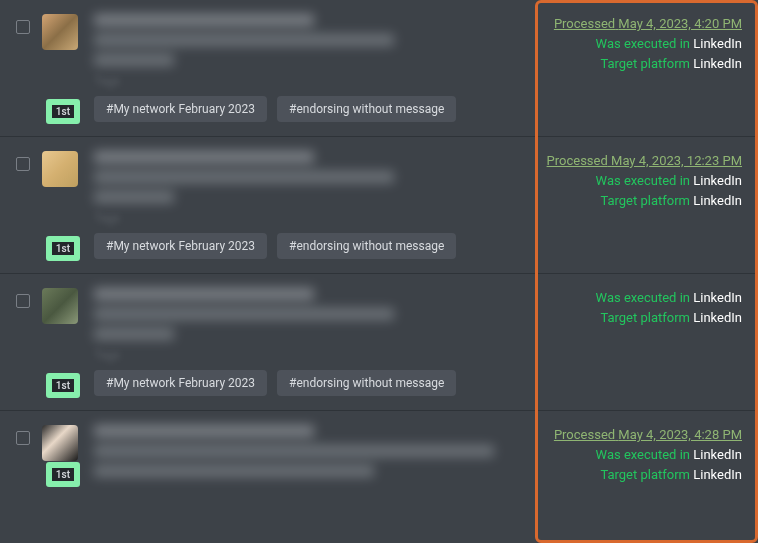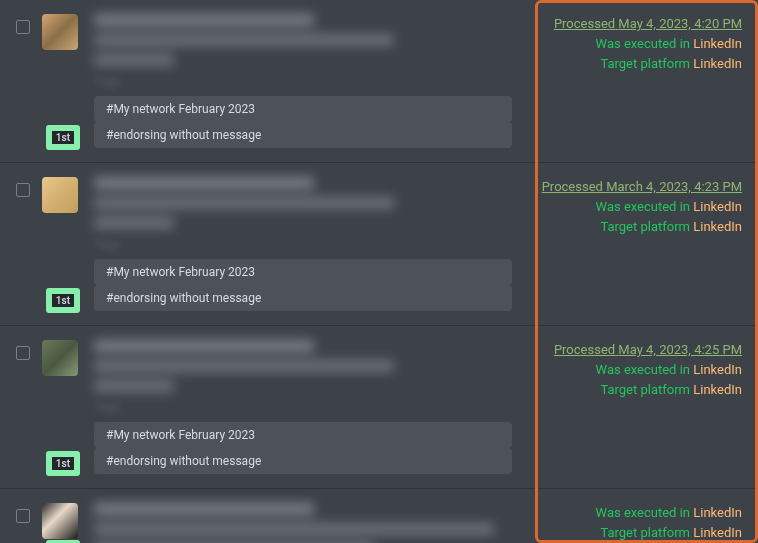--- a/index.html
+++ b/index.html
@@ -81,22 +81,22 @@
   .blur-line.w3 { width: 80px; }
   .label-muted {
     color: #8a8f96;
     font-size: 12px;
     margin-bottom: 8px;
     opacity: 0.4;
     filter: blur(3px);
   }
   .tags {
     display: flex;
+    gap: 10px;
     margin-top: 6px;
-    flex-direction: column;
   }
   .tag {
     background: #4d525a;
     color: #d8dbdf;
     font-size: 12px;
     padding: 6px 12px;
     border-radius: 4px;
     cursor: pointer;
   }
   .meta-col {
@@ -105,21 +105,21 @@
     text-align: right;
     padding-left: 10px;
   }
   .meta-line {
     font-size: 13px;
     line-height: 20px;
     white-space: nowrap;
   }
   .processed { color: #8fb573; text-decoration: underline; }
   .meta-label { color: #22c55e; }
-  .meta-value { color: #fdba74; }
+  .meta-value { color: #ffffff; }
   .highlight-box {
     position: absolute;
     top: 0;
     right: 0;
     width: 223px;
     height: 543px;
     border: 3px solid #d9692f;
     border-radius: 6px;
     pointer-events: none;
     z-index: 10;
@@ -178,21 +178,21 @@
         <div class="blur-line w3"></div>
       </div>
       <div class="label-muted">Tags</div>
       <div class="tags">
         <div class="tag">#My network February 2023</div>
         <div class="tag">#endorsing without message</div>
       </div>
     </div>
     <div class="meta-col">
       <div class="meta-line processed">
-        <span>Processed</span> <span>March 4, 2023, 4:23 PM</span>
+        <span>Processed</span> <span>May 4, 2023, 12:23 PM</span>
       </div>
       <div class="meta-line">
         <span class="meta-label">Was executed in</span> <span class="meta-value">LinkedIn</span>
       </div>
       <div class="meta-line">
         <span class="meta-label">Target platform</span> <span class="meta-value">LinkedIn</span>
       </div>
     </div>
   </div>
 
@@ -210,23 +210,20 @@
         <div class="blur-line w2"></div>
         <div class="blur-line w3"></div>
       </div>
       <div class="label-muted">Tags</div>
       <div class="tags">
         <div class="tag">#My network February 2023</div>
         <div class="tag">#endorsing without message</div>
       </div>
     </div>
     <div class="meta-col">
-      <div class="meta-line processed">
-        <span>Processed</span> <span>May 4, 2023, 4:25 PM</span>
-      </div>
       <div class="meta-line">
         <span class="meta-label">Was executed in</span> <span class="meta-value">LinkedIn</span>
       </div>
       <div class="meta-line">
         <span class="meta-label">Target platform</span> <span class="meta-value">LinkedIn</span>
       </div>
     </div>
   </div>
 
   <div class="row" style="border-bottom:none;">
@@ -238,20 +235,23 @@
       <div class="degree-badge">1st</div>
     </div>
     <div class="content-col">
       <div class="blur-block">
         <div class="blur-line w1"></div>
         <div class="blur-line w2" style="width:400px;"></div>
         <div class="blur-line w2" style="width:280px;"></div>
       </div>
     </div>
     <div class="meta-col">
+      <div class="meta-line processed">
+        <span>Processed</span> <span>May 4, 2023, 4:28 PM</span>
+      </div>
       <div class="meta-line">
         <span class="meta-label">Was executed in</span> <span class="meta-value">LinkedIn</span>
       </div>
       <div class="meta-line">
         <span class="meta-label">Target platform</span> <span class="meta-value">LinkedIn</span>
       </div>
     </div>
   </div>
 
 </div>

